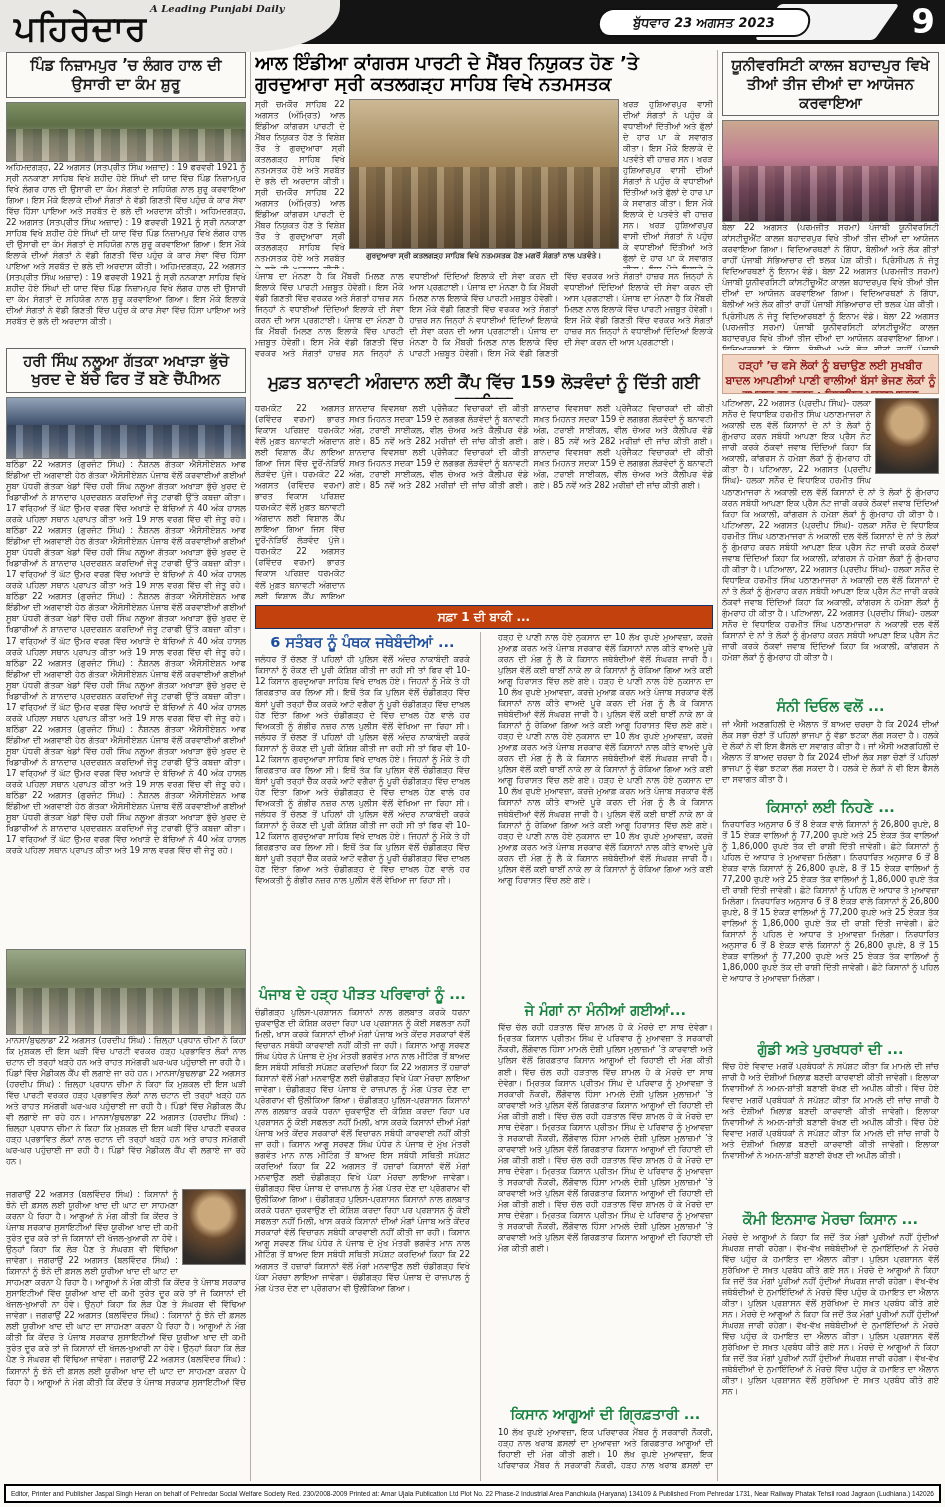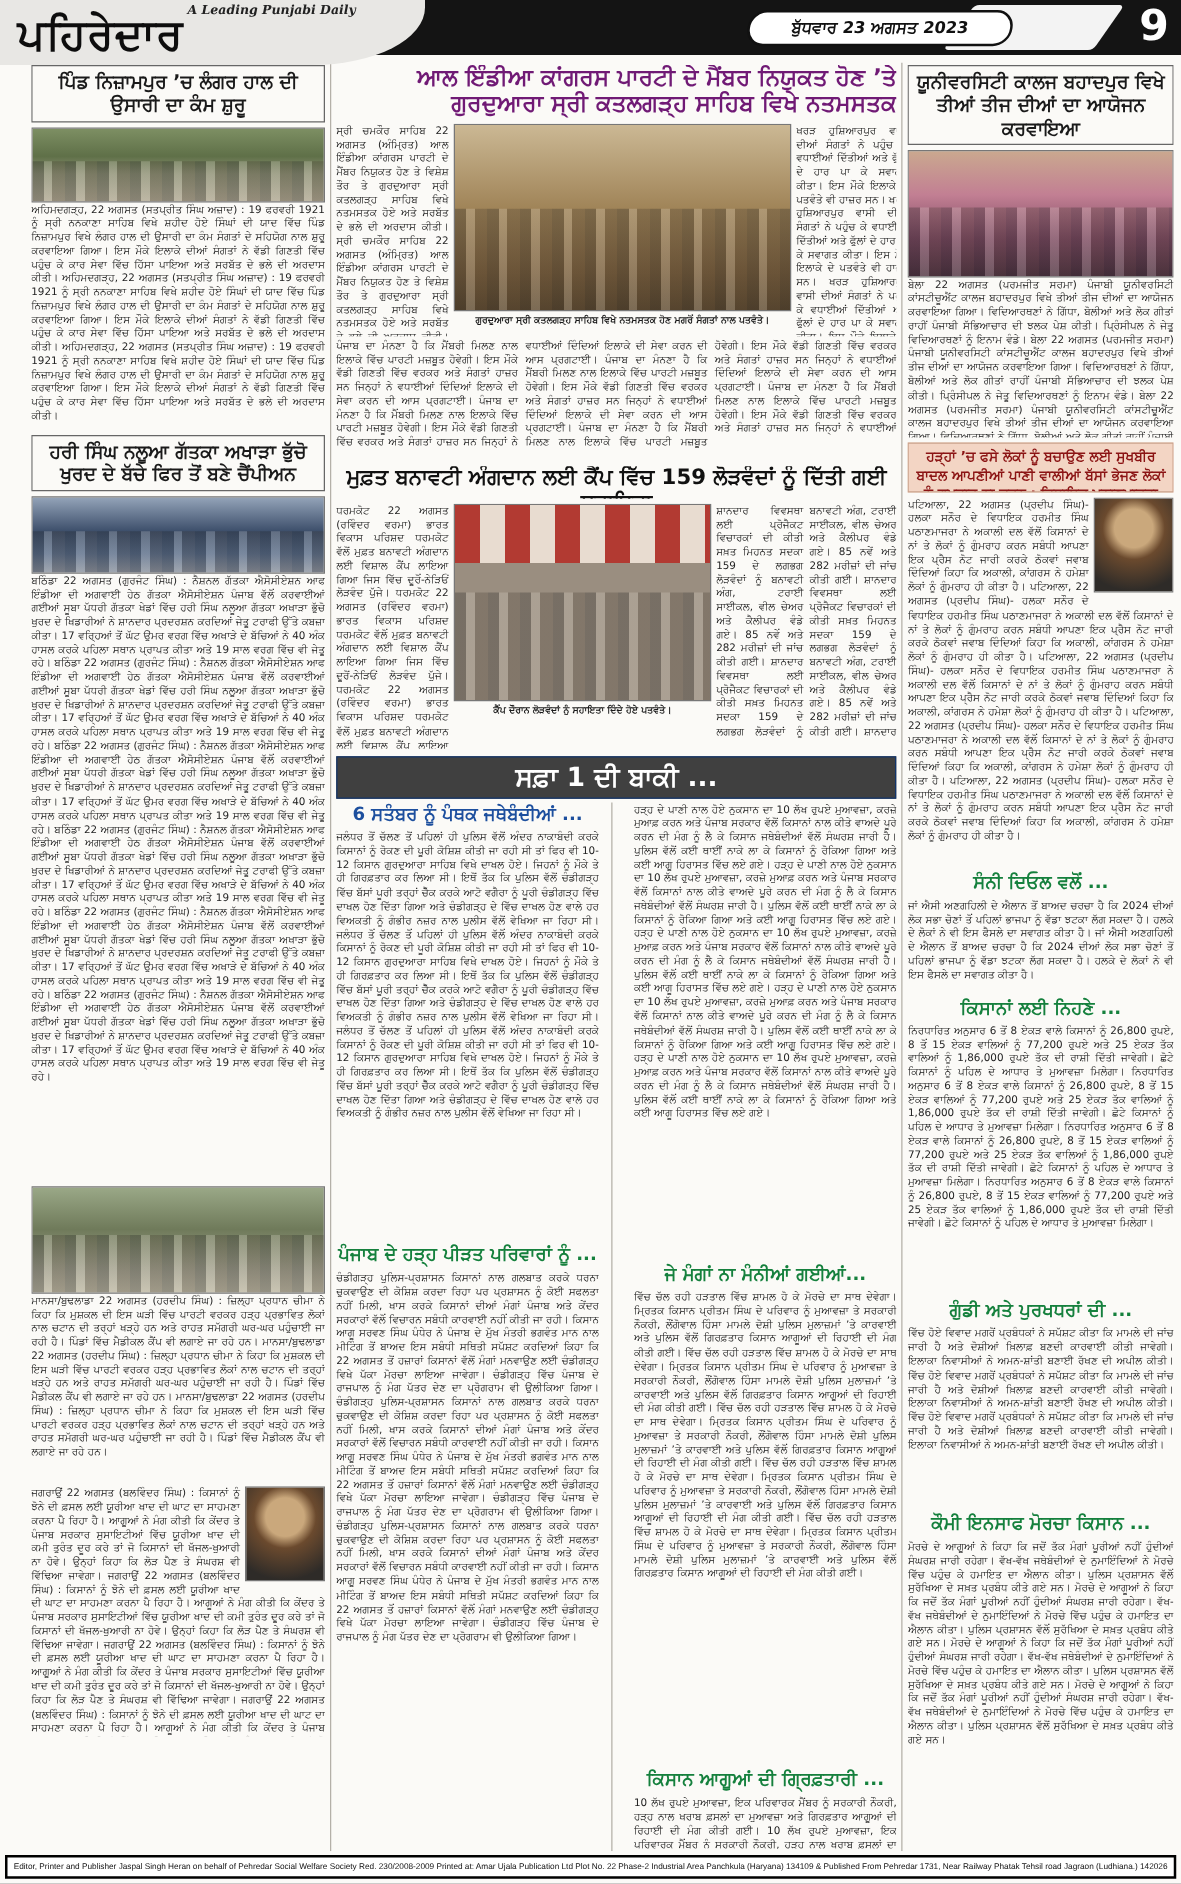--- a/index.html
+++ b/index.html
@@ -12,36 +12,36 @@
   .tagline{position:absolute;left:150px;top:3px;font-size:10px;font-style:italic;font-weight:bold;color:#222;
            font-family:"DejaVu Serif",serif;}
   .logo{position:absolute;left:14px;top:8px;font-size:34px;font-weight:bold;color:#0d0d0d;letter-spacing:1px;}
   .date-pill{position:absolute;left:598px;top:8px;width:208px;height:25px;line-height:25px;
              background:#fff;border:2px solid #111;border-radius:14px;text-align:center;
              font-size:13px;font-weight:bold;color:#111;transform:skewX(-8deg);}
   .pageno{position:absolute;right:10px;top:1px;font-size:34px;font-weight:bold;color:#fff;}
   .band{position:absolute;right:58px;top:4px;width:120px;height:36px;background:#fff;
         transform:skewX(-35deg);border-radius:4px;opacity:.95;}
   
-  .content{position:absolute;left:6px;top:50px;right:6px;bottom:26px;display:flex;gap:4px;overflow:hidden;margin-left:19px;}
+  .content{position:absolute;left:6px;top:50px;right:6px;bottom:26px;display:flex;gap:4px;overflow:hidden;}
   .col{overflow:hidden;}
   .col1{width:242px;}
   .colC{width:462px;border-left:1px solid #b4b0a8;border-right:1px solid #b4b0a8;padding:0 4px;}
   .colR{width:219px;}
   
   .hl{font-size:15px;font-weight:bold;text-align:center;line-height:1.25;margin:2px 0 4px;}
   .boxed{border:1px solid #666;padding:3px 2px;}
-  .hlred{font-size:18.5px;font-weight:bold;text-align:right;color:#701a75;margin:2px 0 5px;
+  .hlred{font-size:18.5px;font-weight:bold;text-align:left;color:#000000;margin:2px 0 5px;
          line-height:1.15;height:42px;overflow:hidden;}
   .hlB{font-size:17px;font-weight:bold;text-align:center;color:#111;margin:4px 0 4px;
        line-height:1.15;height:26px;overflow:hidden;}
   .body{font-size:8.3px;line-height:1.33;text-align:justify;margin:0 0 4px;overflow:hidden;
         color:#222;word-break:break-word;}
   .cap{font-size:7.5px;font-weight:bold;text-align:center;line-height:1.2;margin-top:2px;overflow:hidden;}
-  .banner{background:#404040;color:#fff;font-size:21px;font-weight:bold;text-align:center;
+  .banner{background:#c2410c;color:#fff;font-size:12px;font-weight:bold;text-align:center;
           padding:4px 0;margin:4px 0 3px;border:1px solid #12356b;}
   .hblue{color:#1d4f9e;font-size:14.5px;font-weight:bold;text-align:center;margin:2px 0 3px;line-height:1.2;}
   .hsub{color:#15803d;font-size:14.5px;font-weight:bold;text-align:center;margin:3px 0 3px;line-height:1.2;}
   .pinkbox{background:#f3d5c4;color:#8b1414;font-size:11px;font-weight:bold;text-align:center;
            line-height:1.3;padding:4px 2px;border:1px solid #caa28c;margin:3px 0 4px;height:30px;overflow:hidden;}
   
   .photo{position:relative;border:1px solid #777;overflow:hidden;}
   .photo::after{content:"";position:absolute;left:0;right:0;bottom:0;height:55%;
     background:repeating-linear-gradient(90deg,rgba(30,30,30,.28) 0 9px,rgba(230,225,215,.22) 9px 16px,
     rgba(60,50,40,.25) 16px 26px);}
@@ -124,24 +124,20 @@
           </figure>
           <p class="body narrow">ਖਰੜ ਹੁਸ਼ਿਆਰਪੁਰ ਵਾਸੀ ਦੀਆਂ ਸੰਗਤਾਂ ਨੇ ਪਹੁੰਚ ਕੇ ਵਧਾਈਆਂ ਦਿੱਤੀਆਂ ਅਤੇ ਫੁੱਲਾਂ ਦੇ ਹਾਰ ਪਾ ਕੇ ਸਵਾਗਤ ਕੀਤਾ। ਇਸ ਮੌਕੇ ਇਲਾਕੇ ਦੇ ਪਤਵੰਤੇ ਵੀ ਹਾਜ਼ਰ ਸਨ। ਖਰੜ ਹੁਸ਼ਿਆਰਪੁਰ ਵਾਸੀ ਦੀਆਂ ਸੰਗਤਾਂ ਨੇ ਪਹੁੰਚ ਕੇ ਵਧਾਈਆਂ ਦਿੱਤੀਆਂ ਅਤੇ ਫੁੱਲਾਂ ਦੇ ਹਾਰ ਪਾ ਕੇ ਸਵਾਗਤ ਕੀਤਾ। ਇਸ ਮੌਕੇ ਇਲਾਕੇ ਦੇ ਪਤਵੰਤੇ ਵੀ ਹਾਜ਼ਰ ਸਨ। ਖਰੜ ਹੁਸ਼ਿਆਰਪੁਰ ਵਾਸੀ ਦੀਆਂ ਸੰਗਤਾਂ ਨੇ ਪਹੁੰਚ ਕੇ ਵਧਾਈਆਂ ਦਿੱਤੀਆਂ ਅਤੇ ਫੁੱਲਾਂ ਦੇ ਹਾਰ ਪਾ ਕੇ ਸਵਾਗਤ ਕੀਤਾ। ਇਸ ਮੌਕੇ ਇਲਾਕੇ ਦੇ ਪਤਵੰਤੇ ਵੀ ਹਾਜ਼ਰ ਸਨ।</p>
         </div>
         <p class="body cols3">ਪੰਜਾਬ ਦਾ ਮੰਨਣਾ ਹੈ ਕਿ ਮੈਂਬਰੀ ਮਿਲਣ ਨਾਲ ਇਲਾਕੇ ਵਿੱਚ ਪਾਰਟੀ ਮਜ਼ਬੂਤ ਹੋਵੇਗੀ। ਇਸ ਮੌਕੇ ਵੱਡੀ ਗਿਣਤੀ ਵਿੱਚ ਵਰਕਰ ਅਤੇ ਸੰਗਤਾਂ ਹਾਜ਼ਰ ਸਨ ਜਿਨ੍ਹਾਂ ਨੇ ਵਧਾਈਆਂ ਦਿੰਦਿਆਂ ਇਲਾਕੇ ਦੀ ਸੇਵਾ ਕਰਨ ਦੀ ਆਸ ਪ੍ਰਗਟਾਈ। ਪੰਜਾਬ ਦਾ ਮੰਨਣਾ ਹੈ ਕਿ ਮੈਂਬਰੀ ਮਿਲਣ ਨਾਲ ਇਲਾਕੇ ਵਿੱਚ ਪਾਰਟੀ ਮਜ਼ਬੂਤ ਹੋਵੇਗੀ। ਇਸ ਮੌਕੇ ਵੱਡੀ ਗਿਣਤੀ ਵਿੱਚ ਵਰਕਰ ਅਤੇ ਸੰਗਤਾਂ ਹਾਜ਼ਰ ਸਨ ਜਿਨ੍ਹਾਂ ਨੇ ਵਧਾਈਆਂ ਦਿੰਦਿਆਂ ਇਲਾਕੇ ਦੀ ਸੇਵਾ ਕਰਨ ਦੀ ਆਸ ਪ੍ਰਗਟਾਈ। ਪੰਜਾਬ ਦਾ ਮੰਨਣਾ ਹੈ ਕਿ ਮੈਂਬਰੀ ਮਿਲਣ ਨਾਲ ਇਲਾਕੇ ਵਿੱਚ ਪਾਰਟੀ ਮਜ਼ਬੂਤ ਹੋਵੇਗੀ। ਇਸ ਮੌਕੇ ਵੱਡੀ ਗਿਣਤੀ ਵਿੱਚ ਵਰਕਰ ਅਤੇ ਸੰਗਤਾਂ ਹਾਜ਼ਰ ਸਨ ਜਿਨ੍ਹਾਂ ਨੇ ਵਧਾਈਆਂ ਦਿੰਦਿਆਂ ਇਲਾਕੇ ਦੀ ਸੇਵਾ ਕਰਨ ਦੀ ਆਸ ਪ੍ਰਗਟਾਈ। ਪੰਜਾਬ ਦਾ ਮੰਨਣਾ ਹੈ ਕਿ ਮੈਂਬਰੀ ਮਿਲਣ ਨਾਲ ਇਲਾਕੇ ਵਿੱਚ ਪਾਰਟੀ ਮਜ਼ਬੂਤ ਹੋਵੇਗੀ। ਇਸ ਮੌਕੇ ਵੱਡੀ ਗਿਣਤੀ ਵਿੱਚ ਵਰਕਰ ਅਤੇ ਸੰਗਤਾਂ ਹਾਜ਼ਰ ਸਨ ਜਿਨ੍ਹਾਂ ਨੇ ਵਧਾਈਆਂ ਦਿੰਦਿਆਂ ਇਲਾਕੇ ਦੀ ਸੇਵਾ ਕਰਨ ਦੀ ਆਸ ਪ੍ਰਗਟਾਈ। ਪੰਜਾਬ ਦਾ ਮੰਨਣਾ ਹੈ ਕਿ ਮੈਂਬਰੀ ਮਿਲਣ ਨਾਲ ਇਲਾਕੇ ਵਿੱਚ ਪਾਰਟੀ ਮਜ਼ਬੂਤ ਹੋਵੇਗੀ। ਇਸ ਮੌਕੇ ਵੱਡੀ ਗਿਣਤੀ ਵਿੱਚ ਵਰਕਰ ਅਤੇ ਸੰਗਤਾਂ ਹਾਜ਼ਰ ਸਨ ਜਿਨ੍ਹਾਂ ਨੇ ਵਧਾਈਆਂ ਦਿੰਦਿਆਂ ਇਲਾਕੇ ਦੀ ਸੇਵਾ ਕਰਨ ਦੀ ਆਸ ਪ੍ਰਗਟਾਈ।</p>
       </article>
 
       <article>
         <h1 class="hlB">ਮੁਫ਼ਤ ਬਨਾਵਟੀ ਅੰਗਦਾਨ ਲਈ ਕੈਂਪ ਵਿੱਚ 159 ਲੋੜਵੰਦਾਂ ਨੂੰ ਦਿੱਤੀ ਗਈ ਸਹਾਇਤਾ</h1>
         <div class="rowB">
           <p class="body narrow">ਧਰਮਕੋਟ 22 ਅਗਸਤ (ਰਵਿੰਦਰ ਵਰਮਾ) ਭਾਰਤ ਵਿਕਾਸ ਪਰਿਸ਼ਦ ਧਰਮਕੋਟ ਵੱਲੋਂ ਮੁਫ਼ਤ ਬਨਾਵਟੀ ਅੰਗਦਾਨ ਲਈ ਵਿਸ਼ਾਲ ਕੈਂਪ ਲਾਇਆ ਗਿਆ ਜਿਸ ਵਿੱਚ ਦੂਰੋਂ-ਨੇੜਿਓਂ ਲੋੜਵੰਦ ਪੁੱਜੇ। ਧਰਮਕੋਟ 22 ਅਗਸਤ (ਰਵਿੰਦਰ ਵਰਮਾ) ਭਾਰਤ ਵਿਕਾਸ ਪਰਿਸ਼ਦ ਧਰਮਕੋਟ ਵੱਲੋਂ ਮੁਫ਼ਤ ਬਨਾਵਟੀ ਅੰਗਦਾਨ ਲਈ ਵਿਸ਼ਾਲ ਕੈਂਪ ਲਾਇਆ ਗਿਆ ਜਿਸ ਵਿੱਚ ਦੂਰੋਂ-ਨੇੜਿਓਂ ਲੋੜਵੰਦ ਪੁੱਜੇ। ਧਰਮਕੋਟ 22 ਅਗਸਤ (ਰਵਿੰਦਰ ਵਰਮਾ) ਭਾਰਤ ਵਿਕਾਸ ਪਰਿਸ਼ਦ ਧਰਮਕੋਟ ਵੱਲੋਂ ਮੁਫ਼ਤ ਬਨਾਵਟੀ ਅੰਗਦਾਨ ਲਈ ਵਿਸ਼ਾਲ ਕੈਂਪ ਲਾਇਆ ਗਿਆ ਜਿਸ ਵਿੱਚ ਦੂਰੋਂ-ਨੇੜਿਓਂ ਲੋੜਵੰਦ ਪੁੱਜੇ। ਧਰਮਕੋਟ 22 ਅਗਸਤ (ਰਵਿੰਦਰ ਵਰਮਾ) ਭਾਰਤ ਵਿਕਾਸ ਪਰਿਸ਼ਦ ਧਰਮਕੋਟ ਵੱਲੋਂ ਮੁਫ਼ਤ ਬਨਾਵਟੀ ਅੰਗਦਾਨ ਲਈ ਵਿਸ਼ਾਲ ਕੈਂਪ ਲਾਇਆ ਗਿਆ ਜਿਸ ਵਿੱਚ ਦੂਰੋਂ-ਨੇੜਿਓਂ ਲੋੜਵੰਦ ਪੁੱਜੇ।</p>
-          <figure class="figA figB">
-            <div class="photo ph-cB"></div>
-            <figcaption class="cap">ਕੈਂਪ ਦੌਰਾਨ ਲੋੜਵੰਦਾਂ ਨੂੰ ਸਹਾਇਤਾ ਦਿੰਦੇ ਹੋਏ ਪਤਵੰਤੇ।</figcaption>
-          </figure>
           <div class="body rblock">ਸ਼ਾਨਦਾਰ ਵਿਵਸਥਾ ਲਈ ਪ੍ਰੋਜੈਕਟ ਵਿਚਾਰਕਾਂ ਦੀ ਕੀਤੀ ਸਖ਼ਤ ਮਿਹਨਤ ਸਦਕਾ 159 ਦੇ ਲਗਭਗ ਲੋੜਵੰਦਾਂ ਨੂੰ ਬਨਾਵਟੀ ਅੰਗ, ਟਰਾਈ ਸਾਈਕਲ, ਵੀਲ ਚੇਅਰ ਅਤੇ ਕੈਲੀਪਰ ਵੰਡੇ ਗਏ। 85 ਨਵੇਂ ਅਤੇ 282 ਮਰੀਜ਼ਾਂ ਦੀ ਜਾਂਚ ਕੀਤੀ ਗਈ। ਸ਼ਾਨਦਾਰ ਵਿਵਸਥਾ ਲਈ ਪ੍ਰੋਜੈਕਟ ਵਿਚਾਰਕਾਂ ਦੀ ਕੀਤੀ ਸਖ਼ਤ ਮਿਹਨਤ ਸਦਕਾ 159 ਦੇ ਲਗਭਗ ਲੋੜਵੰਦਾਂ ਨੂੰ ਬਨਾਵਟੀ ਅੰਗ, ਟਰਾਈ ਸਾਈਕਲ, ਵੀਲ ਚੇਅਰ ਅਤੇ ਕੈਲੀਪਰ ਵੰਡੇ ਗਏ। 85 ਨਵੇਂ ਅਤੇ 282 ਮਰੀਜ਼ਾਂ ਦੀ ਜਾਂਚ ਕੀਤੀ ਗਈ। ਸ਼ਾਨਦਾਰ ਵਿਵਸਥਾ ਲਈ ਪ੍ਰੋਜੈਕਟ ਵਿਚਾਰਕਾਂ ਦੀ ਕੀਤੀ ਸਖ਼ਤ ਮਿਹਨਤ ਸਦਕਾ 159 ਦੇ ਲਗਭਗ ਲੋੜਵੰਦਾਂ ਨੂੰ ਬਨਾਵਟੀ ਅੰਗ, ਟਰਾਈ ਸਾਈਕਲ, ਵੀਲ ਚੇਅਰ ਅਤੇ ਕੈਲੀਪਰ ਵੰਡੇ ਗਏ। 85 ਨਵੇਂ ਅਤੇ 282 ਮਰੀਜ਼ਾਂ ਦੀ ਜਾਂਚ ਕੀਤੀ ਗਈ। ਸ਼ਾਨਦਾਰ ਵਿਵਸਥਾ ਲਈ ਪ੍ਰੋਜੈਕਟ ਵਿਚਾਰਕਾਂ ਦੀ ਕੀਤੀ ਸਖ਼ਤ ਮਿਹਨਤ ਸਦਕਾ 159 ਦੇ ਲਗਭਗ ਲੋੜਵੰਦਾਂ ਨੂੰ ਬਨਾਵਟੀ ਅੰਗ, ਟਰਾਈ ਸਾਈਕਲ, ਵੀਲ ਚੇਅਰ ਅਤੇ ਕੈਲੀਪਰ ਵੰਡੇ ਗਏ। 85 ਨਵੇਂ ਅਤੇ 282 ਮਰੀਜ਼ਾਂ ਦੀ ਜਾਂਚ ਕੀਤੀ ਗਈ।</div>
         </div>
       </article>
 
       <section class="cont">
         <div class="banner">ਸਫ਼ਾ 1 ਦੀ ਬਾਕੀ ...</div>
         <div class="contcols">
           <div class="ccol">
             <h3 class="hblue">6 ਸਤੰਬਰ ਨੂੰ ਪੰਥਕ ਜਥੇਬੰਦੀਆਂ ...</h3>
             <p class="body" style="height:328px">ਜਲੰਧਰ ਤੋਂ ਚੱਲਣ ਤੋਂ ਪਹਿਲਾਂ ਹੀ ਪੁਲਿਸ ਵੱਲੋਂ ਅੰਦਰ ਨਾਕਾਬੰਦੀ ਕਰਕੇ ਕਿਸਾਨਾਂ ਨੂੰ ਰੋਕਣ ਦੀ ਪੂਰੀ ਕੋਸ਼ਿਸ਼ ਕੀਤੀ ਜਾ ਰਹੀ ਸੀ ਤਾਂ ਫਿਰ ਵੀ 10-12 ਕਿਸਾਨ ਗੁਰਦੁਆਰਾ ਸਾਹਿਬ ਵਿਖੇ ਦਾਖਲ ਹੋਏ। ਜਿਹਨਾਂ ਨੂੰ ਮੌਕੇ ਤੇ ਹੀ ਗਿਰਫ਼ਤਾਰ ਕਰ ਲਿਆ ਸੀ। ਇਥੋਂ ਤੱਕ ਕਿ ਪੁਲਿਸ ਵੱਲੋਂ ਚੰਡੀਗੜ੍ਹ ਵਿੱਚ ਬੱਸਾਂ ਪੂਰੀ ਤਰ੍ਹਾਂ ਚੈੱਕ ਕਰਕੇ ਆਟੋ ਵਗੈਰਾ ਨੂੰ ਪੂਰੀ ਚੰਡੀਗੜ੍ਹ ਵਿੱਚ ਦਾਖਲ ਹੋਣ ਦਿੱਤਾ ਗਿਆ ਅਤੇ ਚੰਡੀਗੜ੍ਹ ਦੇ ਵਿੱਚ ਦਾਖਲ ਹੋਣ ਵਾਲੇ ਹਰ ਵਿਅਕਤੀ ਨੂੰ ਗੰਭੀਰ ਨਜ਼ਰ ਨਾਲ ਪੁਲੀਸ ਵੱਲੋਂ ਵੇਖਿਆ ਜਾ ਰਿਹਾ ਸੀ। ਜਲੰਧਰ ਤੋਂ ਚੱਲਣ ਤੋਂ ਪਹਿਲਾਂ ਹੀ ਪੁਲਿਸ ਵੱਲੋਂ ਅੰਦਰ ਨਾਕਾਬੰਦੀ ਕਰਕੇ ਕਿਸਾਨਾਂ ਨੂੰ ਰੋਕਣ ਦੀ ਪੂਰੀ ਕੋਸ਼ਿਸ਼ ਕੀਤੀ ਜਾ ਰਹੀ ਸੀ ਤਾਂ ਫਿਰ ਵੀ 10-12 ਕਿਸਾਨ ਗੁਰਦੁਆਰਾ ਸਾਹਿਬ ਵਿਖੇ ਦਾਖਲ ਹੋਏ। ਜਿਹਨਾਂ ਨੂੰ ਮੌਕੇ ਤੇ ਹੀ ਗਿਰਫ਼ਤਾਰ ਕਰ ਲਿਆ ਸੀ। ਇਥੋਂ ਤੱਕ ਕਿ ਪੁਲਿਸ ਵੱਲੋਂ ਚੰਡੀਗੜ੍ਹ ਵਿੱਚ ਬੱਸਾਂ ਪੂਰੀ ਤਰ੍ਹਾਂ ਚੈੱਕ ਕਰਕੇ ਆਟੋ ਵਗੈਰਾ ਨੂੰ ਪੂਰੀ ਚੰਡੀਗੜ੍ਹ ਵਿੱਚ ਦਾਖਲ ਹੋਣ ਦਿੱਤਾ ਗਿਆ ਅਤੇ ਚੰਡੀਗੜ੍ਹ ਦੇ ਵਿੱਚ ਦਾਖਲ ਹੋਣ ਵਾਲੇ ਹਰ ਵਿਅਕਤੀ ਨੂੰ ਗੰਭੀਰ ਨਜ਼ਰ ਨਾਲ ਪੁਲੀਸ ਵੱਲੋਂ ਵੇਖਿਆ ਜਾ ਰਿਹਾ ਸੀ। ਜਲੰਧਰ ਤੋਂ ਚੱਲਣ ਤੋਂ ਪਹਿਲਾਂ ਹੀ ਪੁਲਿਸ ਵੱਲੋਂ ਅੰਦਰ ਨਾਕਾਬੰਦੀ ਕਰਕੇ ਕਿਸਾਨਾਂ ਨੂੰ ਰੋਕਣ ਦੀ ਪੂਰੀ ਕੋਸ਼ਿਸ਼ ਕੀਤੀ ਜਾ ਰਹੀ ਸੀ ਤਾਂ ਫਿਰ ਵੀ 10-12 ਕਿਸਾਨ ਗੁਰਦੁਆਰਾ ਸਾਹਿਬ ਵਿਖੇ ਦਾਖਲ ਹੋਏ। ਜਿਹਨਾਂ ਨੂੰ ਮੌਕੇ ਤੇ ਹੀ ਗਿਰਫ਼ਤਾਰ ਕਰ ਲਿਆ ਸੀ। ਇਥੋਂ ਤੱਕ ਕਿ ਪੁਲਿਸ ਵੱਲੋਂ ਚੰਡੀਗੜ੍ਹ ਵਿੱਚ ਬੱਸਾਂ ਪੂਰੀ ਤਰ੍ਹਾਂ ਚੈੱਕ ਕਰਕੇ ਆਟੋ ਵਗੈਰਾ ਨੂੰ ਪੂਰੀ ਚੰਡੀਗੜ੍ਹ ਵਿੱਚ ਦਾਖਲ ਹੋਣ ਦਿੱਤਾ ਗਿਆ ਅਤੇ ਚੰਡੀਗੜ੍ਹ ਦੇ ਵਿੱਚ ਦਾਖਲ ਹੋਣ ਵਾਲੇ ਹਰ ਵਿਅਕਤੀ ਨੂੰ ਗੰਭੀਰ ਨਜ਼ਰ ਨਾਲ ਪੁਲੀਸ ਵੱਲੋਂ ਵੇਖਿਆ ਜਾ ਰਿਹਾ ਸੀ।</p>

